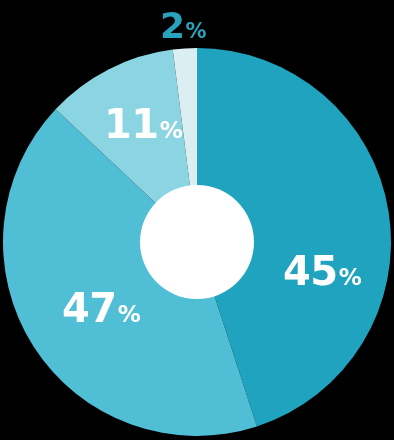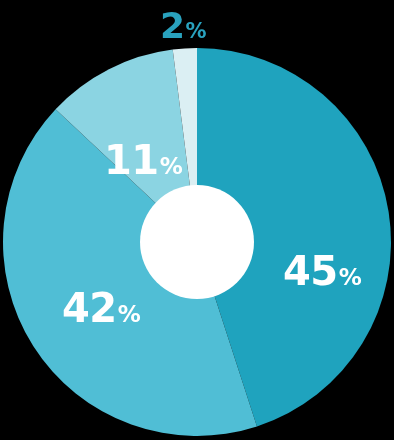--- a/index.html
+++ b/index.html
@@ -49,21 +49,20 @@
   }
   #label-42 {
     left: 62px;
     top: 288px;
     color: #ffffff;
   }
   #label-11 {
     left: 104px;
     top: 104px;
     color: #ffffff;
-    margin-top: 36px;
   }
   #label-2 {
     left: 160px;
     top: 8px;
     color: #29A2BE;
   }
   #label-2 .val { font-size: 36px; }
   #label-2 .pct { font-size: 21px; }
 </style>
 </head>
@@ -79,21 +78,21 @@
         <path d="M 197 242 L 172.69 49.53 A 194 194 0 0 1 197.00 48.00 Z" fill="#DBEFF3"></path>
       </g>
     <circle id="donut-hole" cx="197" cy="242" r="57" fill="#FFFFFF"></circle>
   </svg>
 
   <div class="slice-label" id="label-45" style="color: rgb(255, 255, 255);">
     <span class="val">45</span><span class="pct">%</span>
   </div>
 
   <div class="slice-label" id="label-42" style="color: rgb(255, 255, 255);">
-    <span class="val">42</span><span class="pct">%</span>
+    <span class="val">47</span><span class="pct">%</span>
   </div>
 
   <div class="slice-label" id="label-11" style="color: rgb(255, 255, 255);">
     <span class="val">11</span><span class="pct">%</span>
   </div>
 
   <div class="slice-label" id="label-2" style="color: rgb(41, 162, 190);">
     <span class="val">2</span><span class="pct">%</span>
   </div>
 

